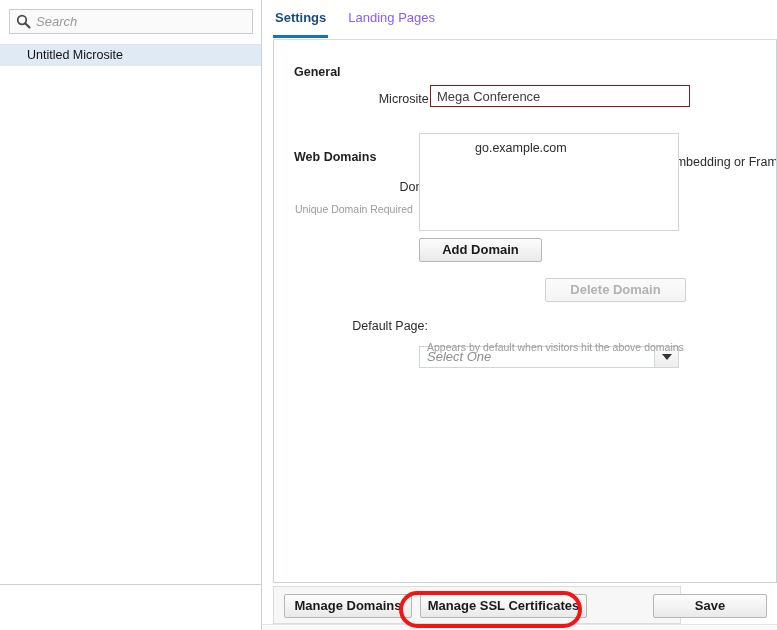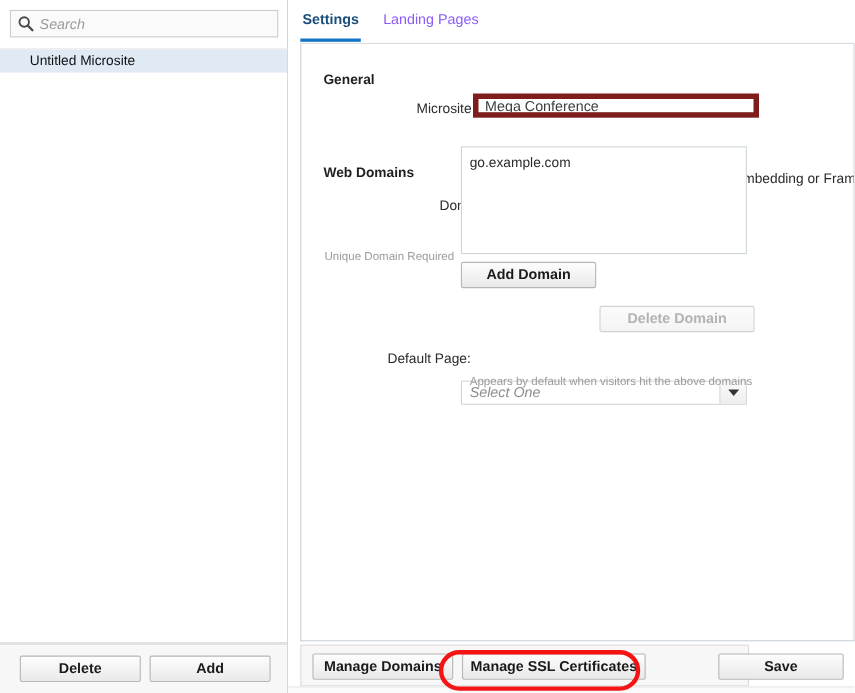--- a/index.html
+++ b/index.html
@@ -175,21 +175,21 @@
   .helper-text {
     position: absolute;
     font-size: 10.5px;
     color: #9b9b9b;
     white-space: nowrap;
   }
 
   .text-input {
     position: absolute;
     background: #ffffff;
-    border: 5px solid #7f1d1d;
+    border: 1px solid #7f1d1d;
     font-family: "Liberation Sans", sans-serif;
     font-size: 13px;
     color: #3d3d3d;
     padding: 0 6px;
     outline: none;
   }
 
   #chk-embed {
     position: absolute;
     left: 338px; top: 115px;
@@ -213,21 +213,21 @@
     width: 260px; height: 98px;
     border: 1px solid #cfd6da;
     background: #ffffff;
     font-size: 12.5px;
     color: #2b2b2b;
     padding: 6px 7px;
     line-height: 16px;
     overflow: hidden;
     cursor: text;
   }
-  .domain-entry { white-space: nowrap; }
+  .domain-entry { white-space: nowrap; margin-left: 48px; }
 
   #btn-add-domain { position: absolute; left: 428px; top: 277px; width: 123px; }
   #btn-delete-domain { position: absolute; left: 554px; top: 277px; width: 141px; margin-top: 40px; }
 
   #default-page-select {
     position: absolute;
     left: 428px; top: 315px;
     width: 260px; height: 22px;
     border: 1px solid #cfd6da;
     background: #ffffff;
@@ -304,24 +304,20 @@
       </span>
       <input id="search-input" type="text" placeholder="Search" value="" style="">
     </div>
 
     <div id="site-list">
       <div class="site-row selected">
         <span>Untitled Microsite</span>
       </div>
     </div>
 
-    <div id="sidebar-footer">
-      <div class="btn" id="btn-delete">Delete</div>
-      <div class="btn" id="btn-add">Add</div>
-    </div>
   </div>
 
   <div id="main">
 
     <div id="tabs">
       <div class="tab active">Settings</div>
       <div class="tab inactive">Landing Pages</div>
     </div>
     <div id="tab-rule"></div>
 
@@ -333,21 +329,21 @@
 
       <input class="text-input" style="left: 156px; top: 45px; width: 260px; height: 22px;" type="text" value="Mega Conference">
 
       <div id="chk-embed"></div>
       <div id="chk-embed-label">Allow Embedding or Framing</div>
 
       <div class="section-title" style="left:20px; top:110px;">Web Domains</div>
 
       <div class="field-label" style="left:55px; top:140px; width:140px;">Domain List:</div>
 
-      <div class="helper-text" style="left:21px; top:163px;margin-top:24px;">Unique Domain Required</div>
+      <div class="helper-text" style="left:21px; top:163px;">Unique Domain Required</div>
     </div>
 
     <div id="domain-list-box" style="left:157px; top:133px; width:260px; height:98px;">
       <div class="domain-entry">go.example.com</div>
     </div>
 
     <div class="btn" id="btn-add-domain" style="left:157px; top:238px; width:123px;">Add Domain</div>
 
     <div class="btn disabled" id="btn-delete-domain" style="left:283px; top:238px; width:141px;">Delete Domain</div>
 

